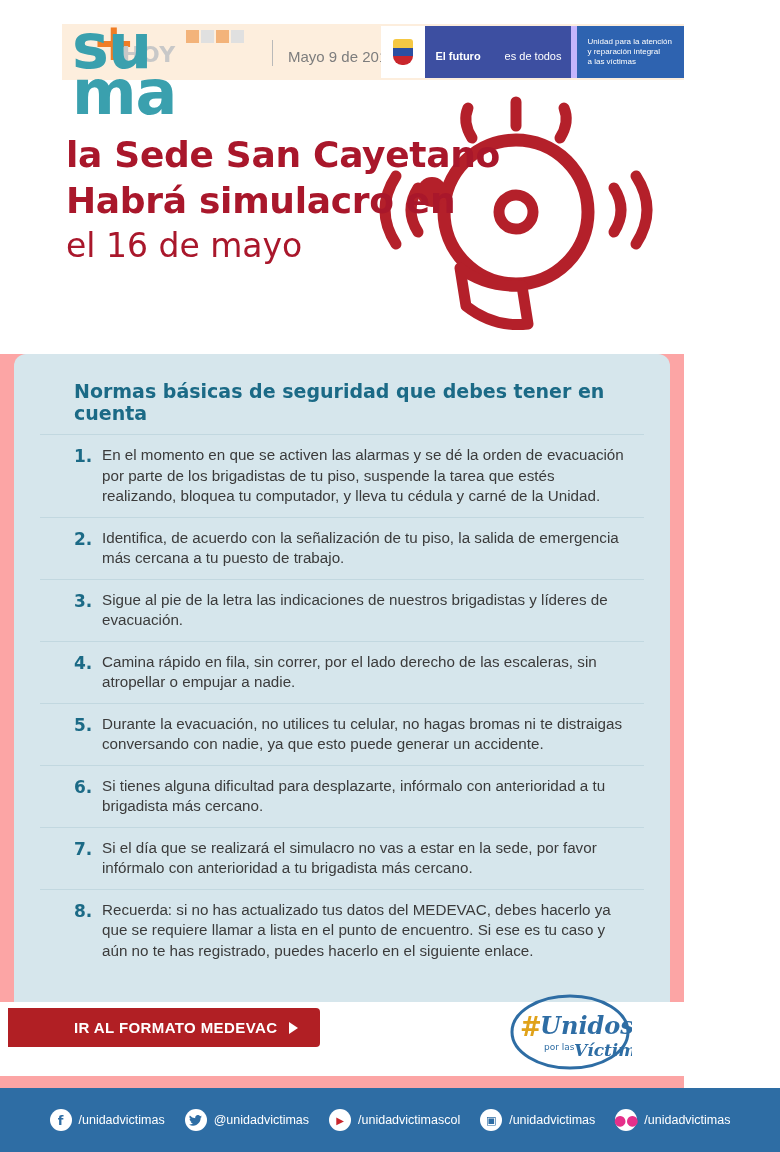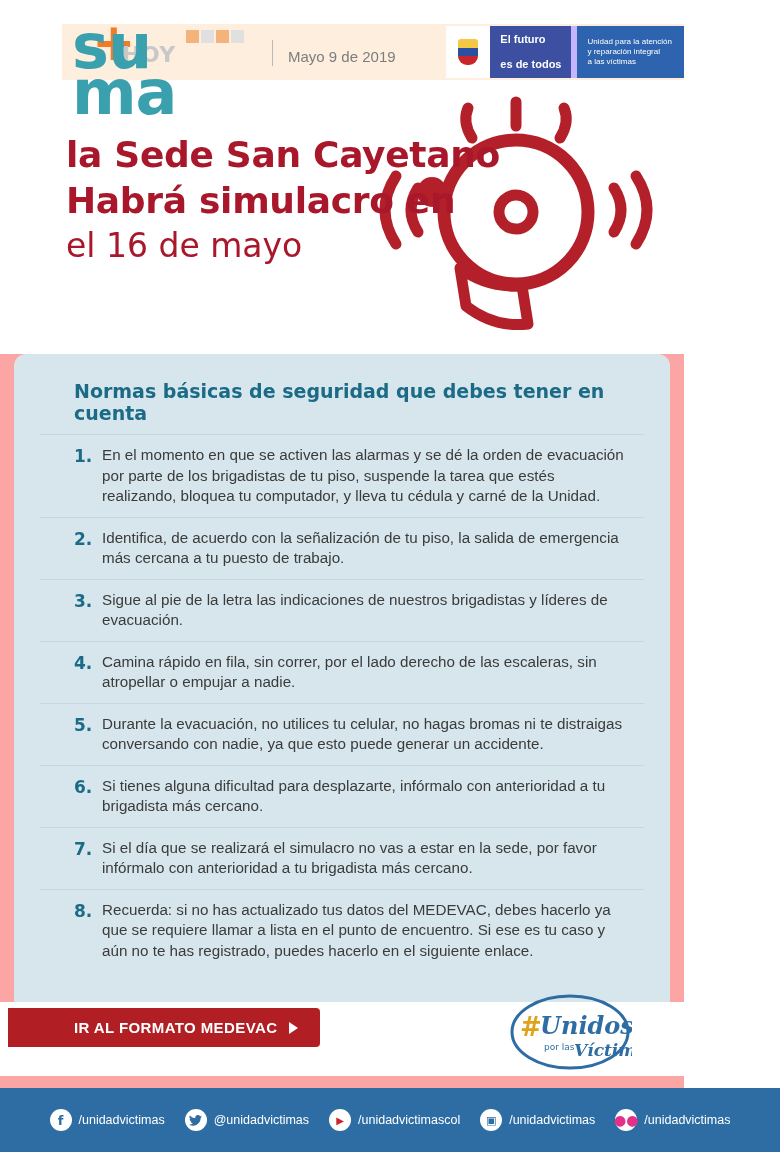--- a/index.html
+++ b/index.html
@@ -94,24 +94,24 @@
     width: 20px; height: 26px;
     background: linear-gradient(#f5c843 0 34%, #2b4fa2 34% 67%, #c9262c 67% 100%);
     border-radius: 3px 3px 9px 9px;
   }
   .gov-futuro {
     background: #3d4fa1;
     color: #fff;
     font-size: 11px;
     font-weight: bold;
     line-height: 1.15;
-    padding: 12px 10px;
-    display: flex; flex-direction: column; justify-content: center; gap: 12px;
-  }
-  .gov-futuro .l2 { font-weight: bold; }
+    padding: 24px 10px;
+    display: flex; flex-direction: row; justify-content: center; gap: 12px;
+  }
+  .gov-futuro .l2 { font-weight: normal; margin-left: 12px; }
   .gov-unidad {
     background: #2e63b0;
     color: #fff;
     font-size: 8px;
     line-height: 1.25;
     padding: 10px 12px 10px 10px;
     display: flex; flex-direction: column; justify-content: center;
     border-left: 6px solid #c4b5fd;
   }
 

